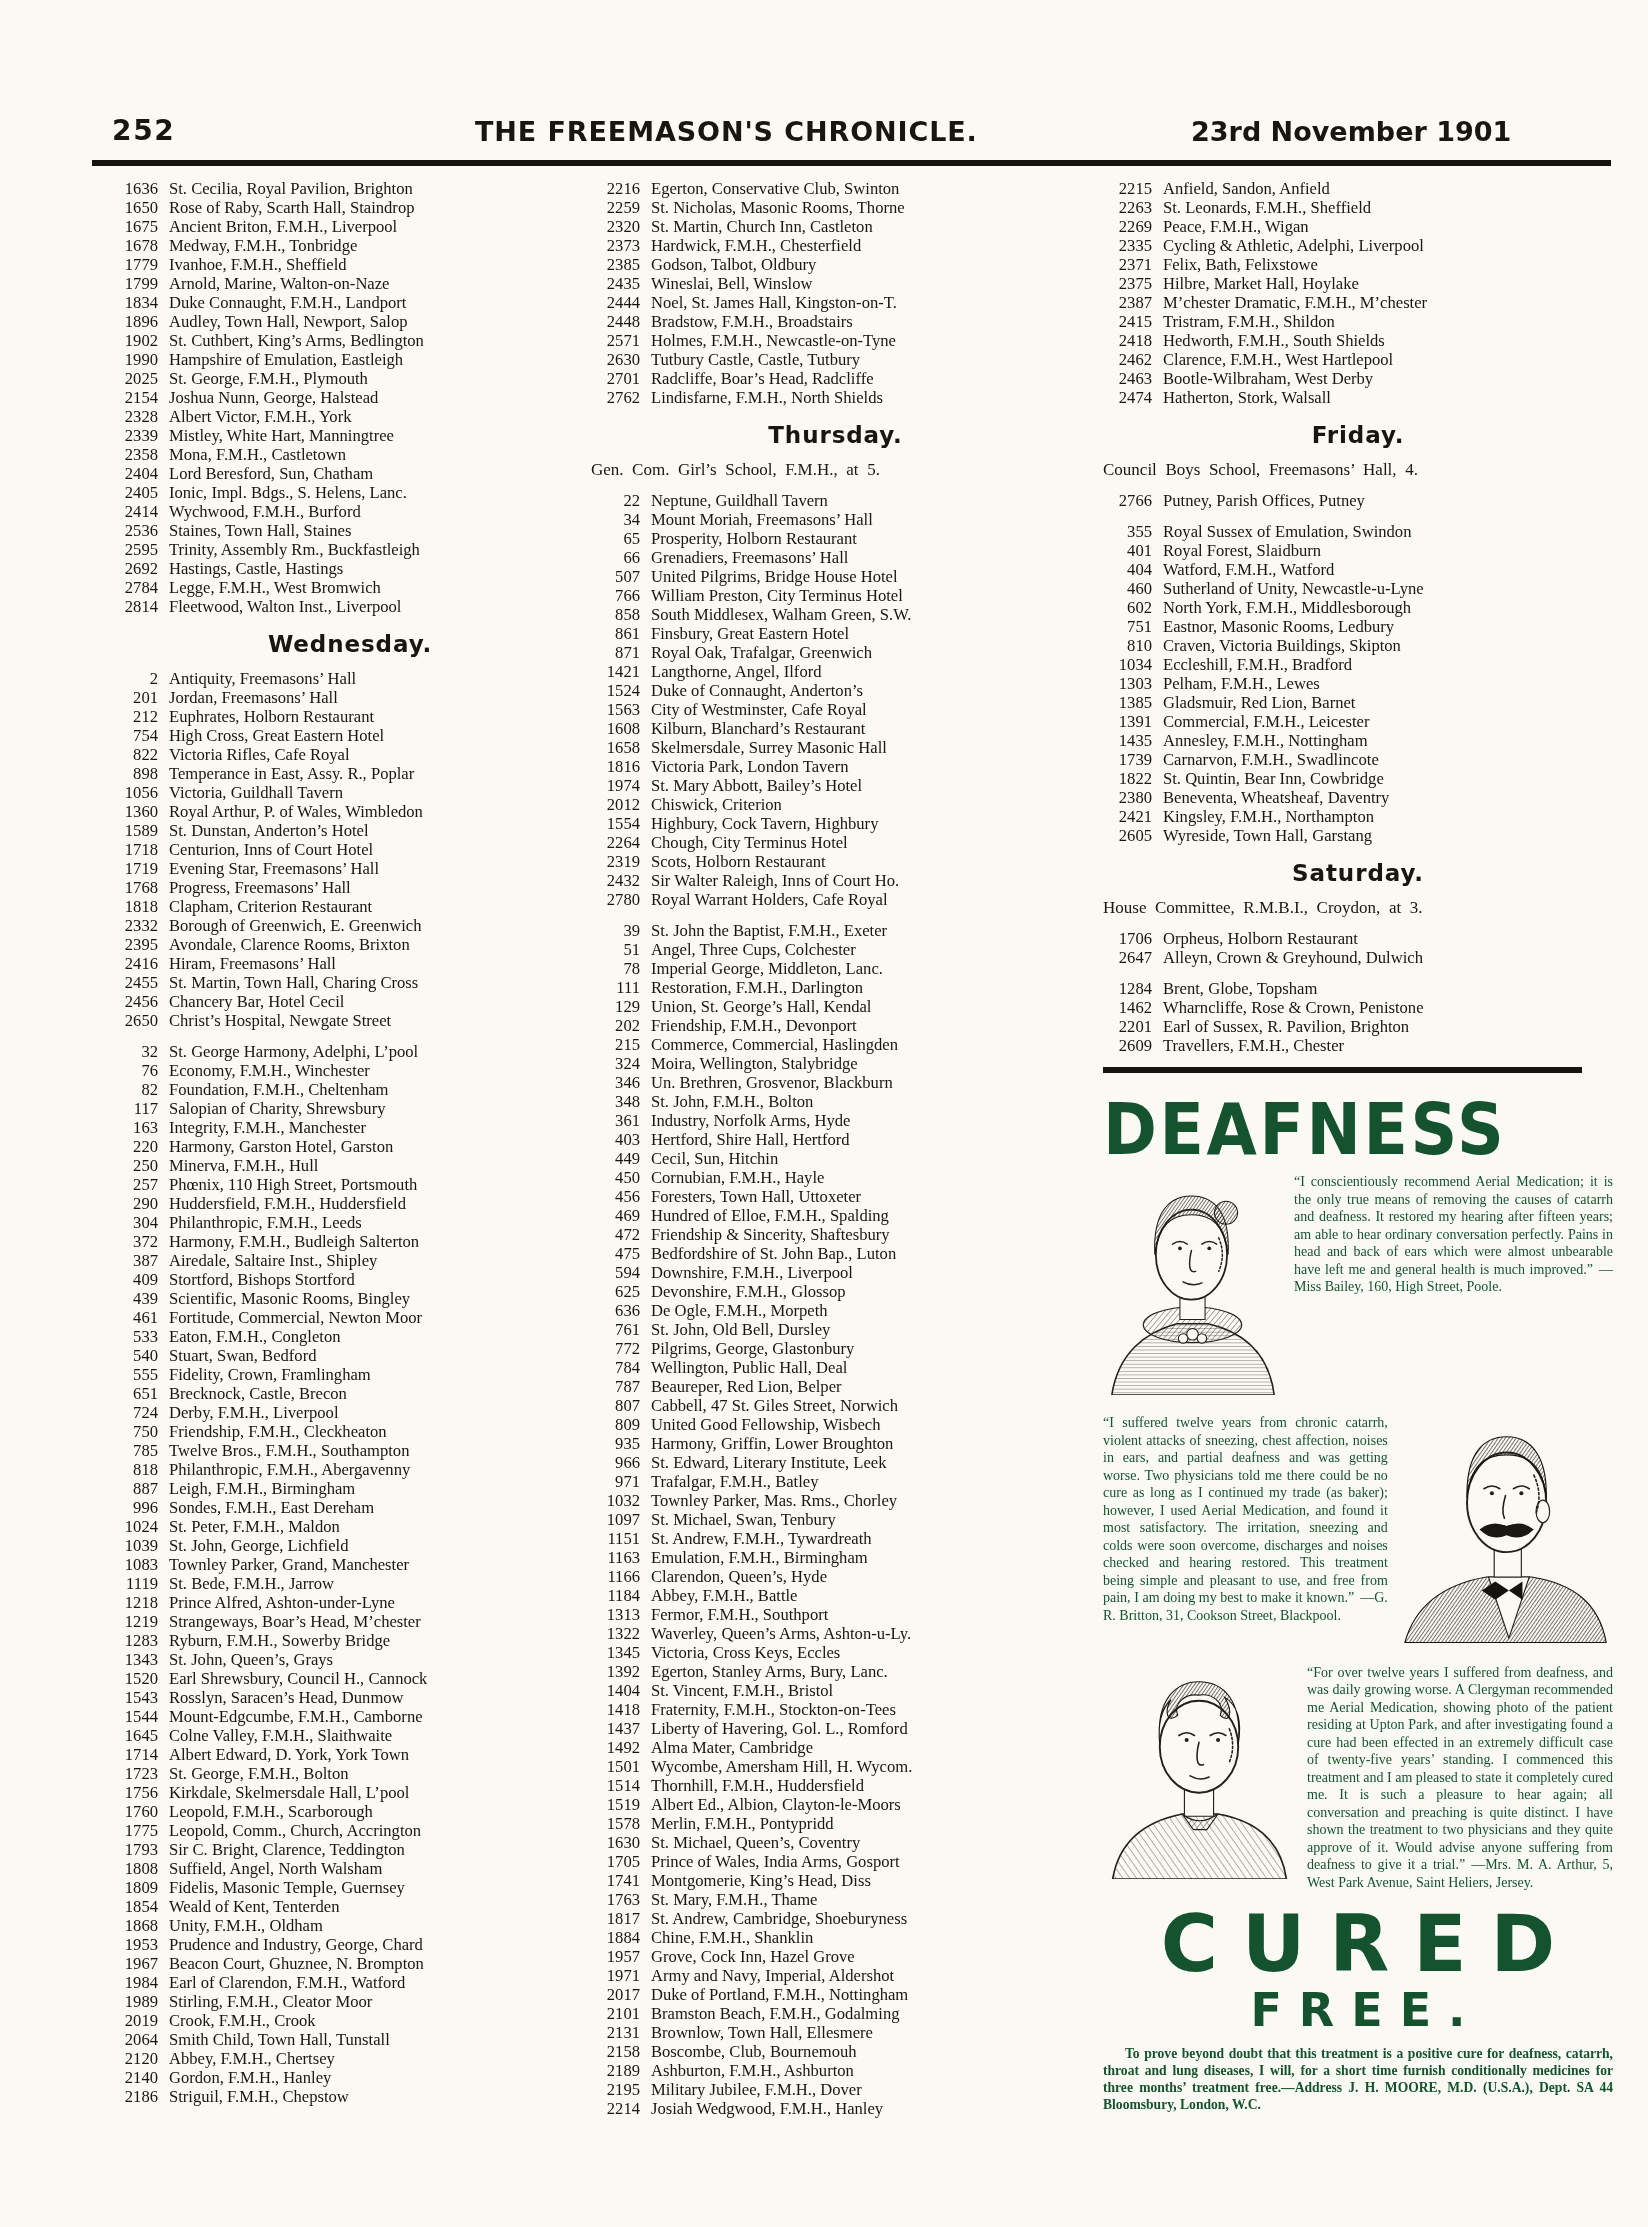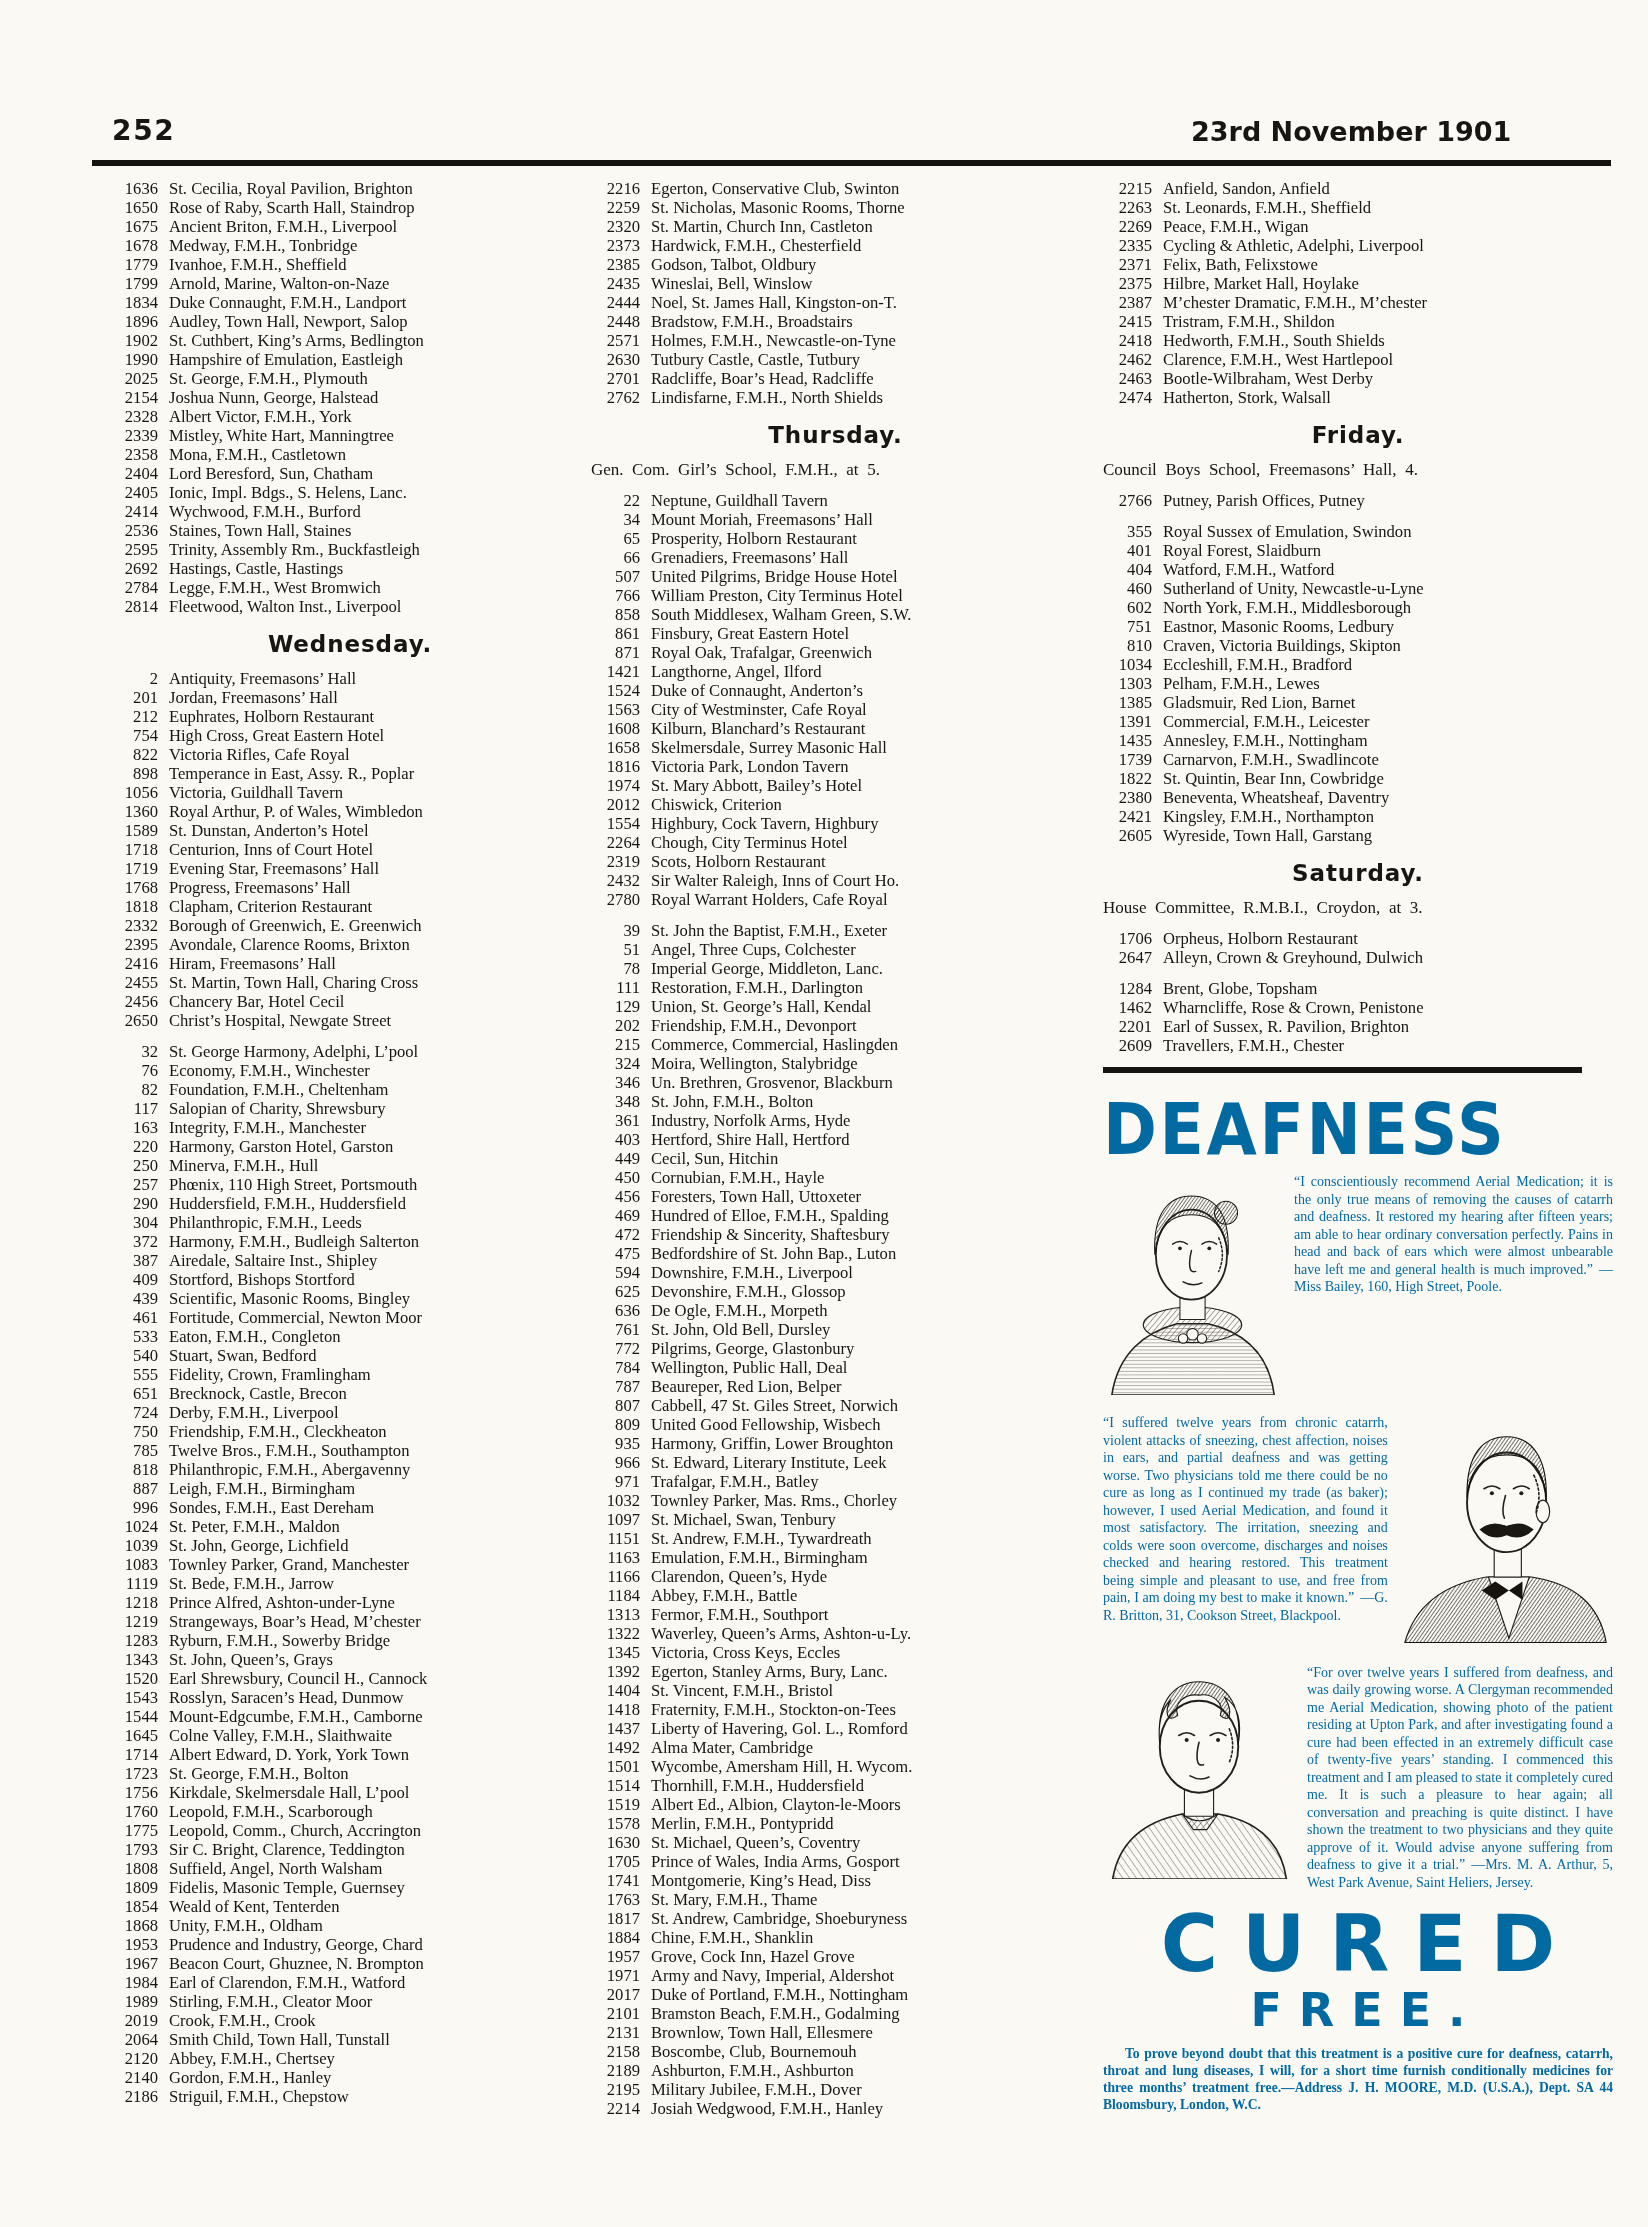--- a/index.html
+++ b/index.html
@@ -23,21 +23,21 @@
   .entry{display:flex;line-height:19px;font-size:16.6px;white-space:nowrap;}
   .entry .num{width:49px;text-align:right;flex:0 0 49px;}
   .entry .txt{margin-left:11px;}
   .day-header{
     text-align:center;font-family:"DejaVu Sans",sans-serif;font-weight:bold;
     font-size:23px;letter-spacing:0.9px;margin:15.3px 0 12px 0;
   }
   .note{font-size:17px;line-height:20.5px;margin:0 0 10.2px 0;word-spacing:4.3px;white-space:nowrap;}
   
   .ad-divider{height:6px;background:#161310;width:94%;margin:10.2px 0 20.5px 0;}
-  .ad{font-family:"Liberation Serif","DejaVu Serif",serif;color:#0369a1;}
+  .ad{font-family:"Liberation Serif","DejaVu Serif",serif;color:#14532d;}
   .ad-title{
     margin:0 0 13.6px 0;font-family:"DejaVu Sans",sans-serif;font-weight:bold;
     font-size:65px;letter-spacing:2.6px;line-height:66px;transform:scaleY(1.1);transform-origin:top left;
     white-space:nowrap;
   }
   .testimonial{overflow:visible;margin-bottom:12px;}
   .testimonial:after{content:"";display:block;clear:both;}
   .testimonial p{margin:0;font-size:14px;line-height:17.5px;font-weight:400;text-align:justify;}
   .portrait{display:block;}
   .t1 .portrait{float:left;margin:1.7px 12px 3.4px 0;}
@@ -76,20 +76,21 @@
         <line x1="0" y1="0" x2="3.4" y2="0" stroke="#55504a" stroke-width="0.8"></line>
       </pattern>
       <pattern id="hatchD" width="5" height="5" patternUnits="userSpaceOnUse" patternTransform="rotate(-35)">
         <line x1="0" y1="0" x2="0" y2="5" stroke="#5a544d" stroke-width="0.8"></line>
       </pattern>
     </defs>
   </svg>
 
   <header class="masthead">
     <span class="page-num">252</span>
+    <span class="m-title">THE FREEMASON'S CHRONICLE.</span>
     <span class="m-date">23rd November 1901</span>
   </header>
   <div class="head-rule"></div>
 
   <div class="col" id="c0">
       <div class="col-blocks">
         <div class="entries">
           <div class="entry">
             <span class="num">1636</span>
             <span class="txt">St. Cecilia, Royal Pavilion, Brighton</span>

